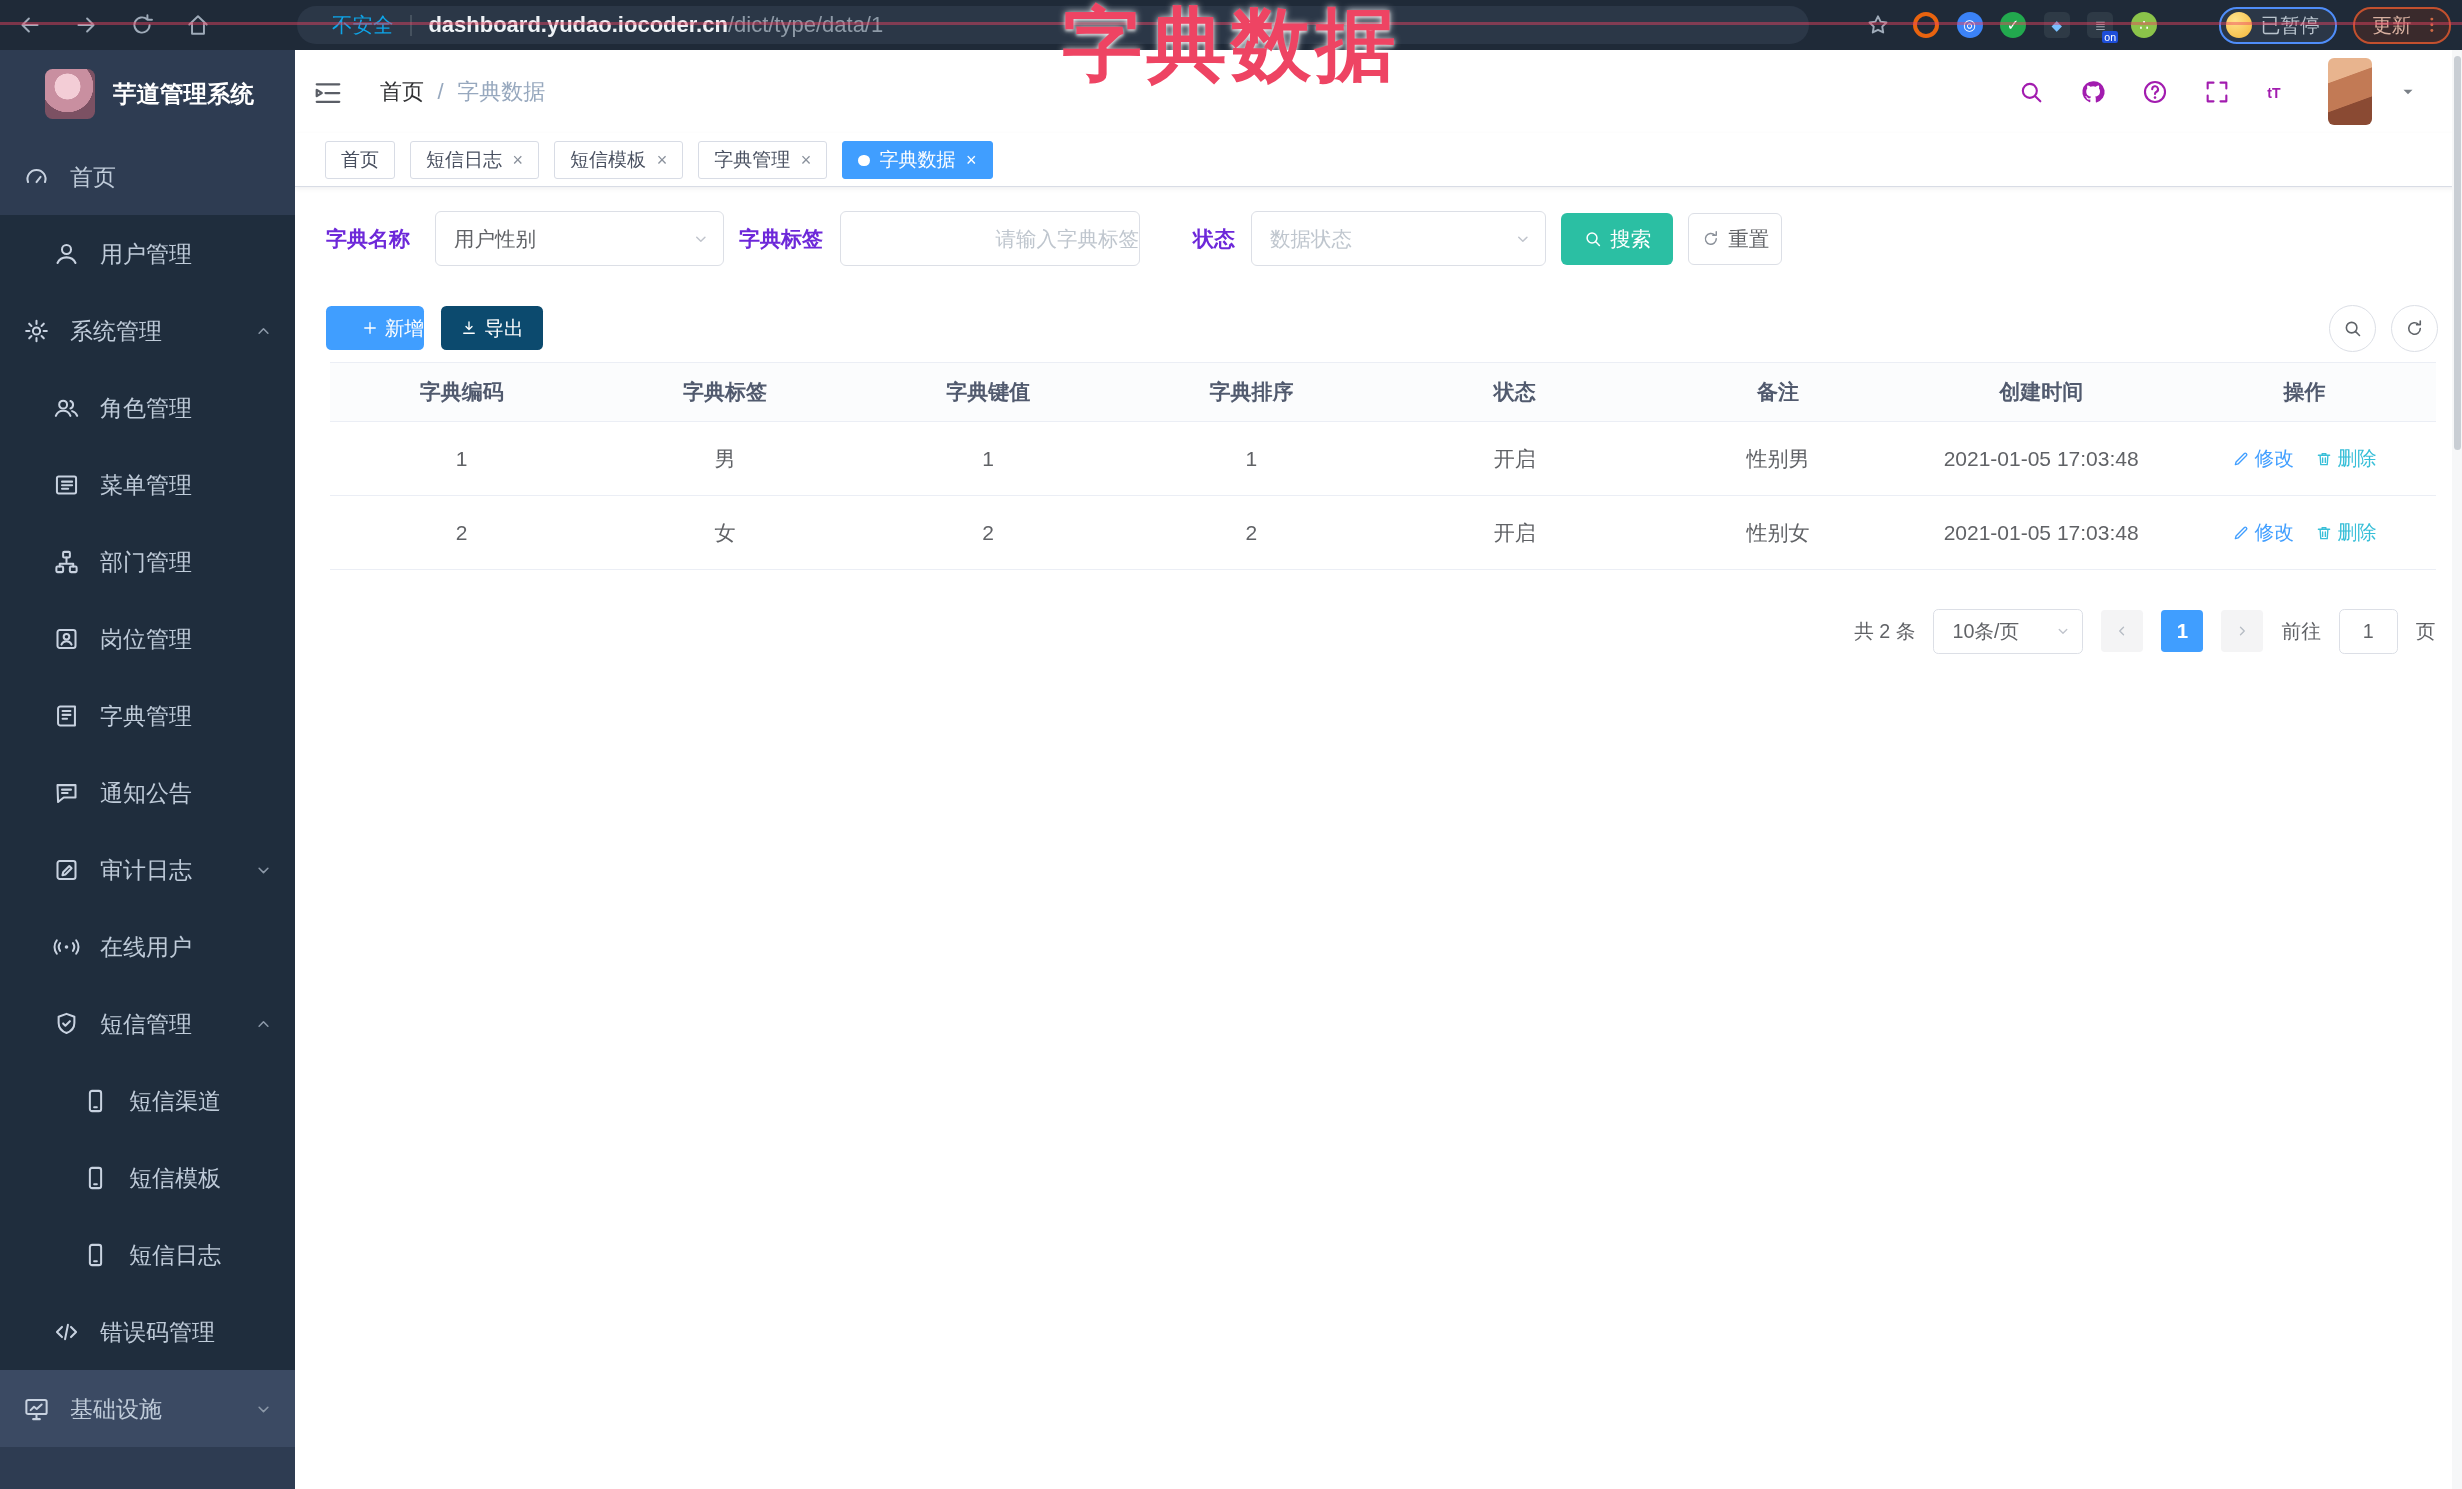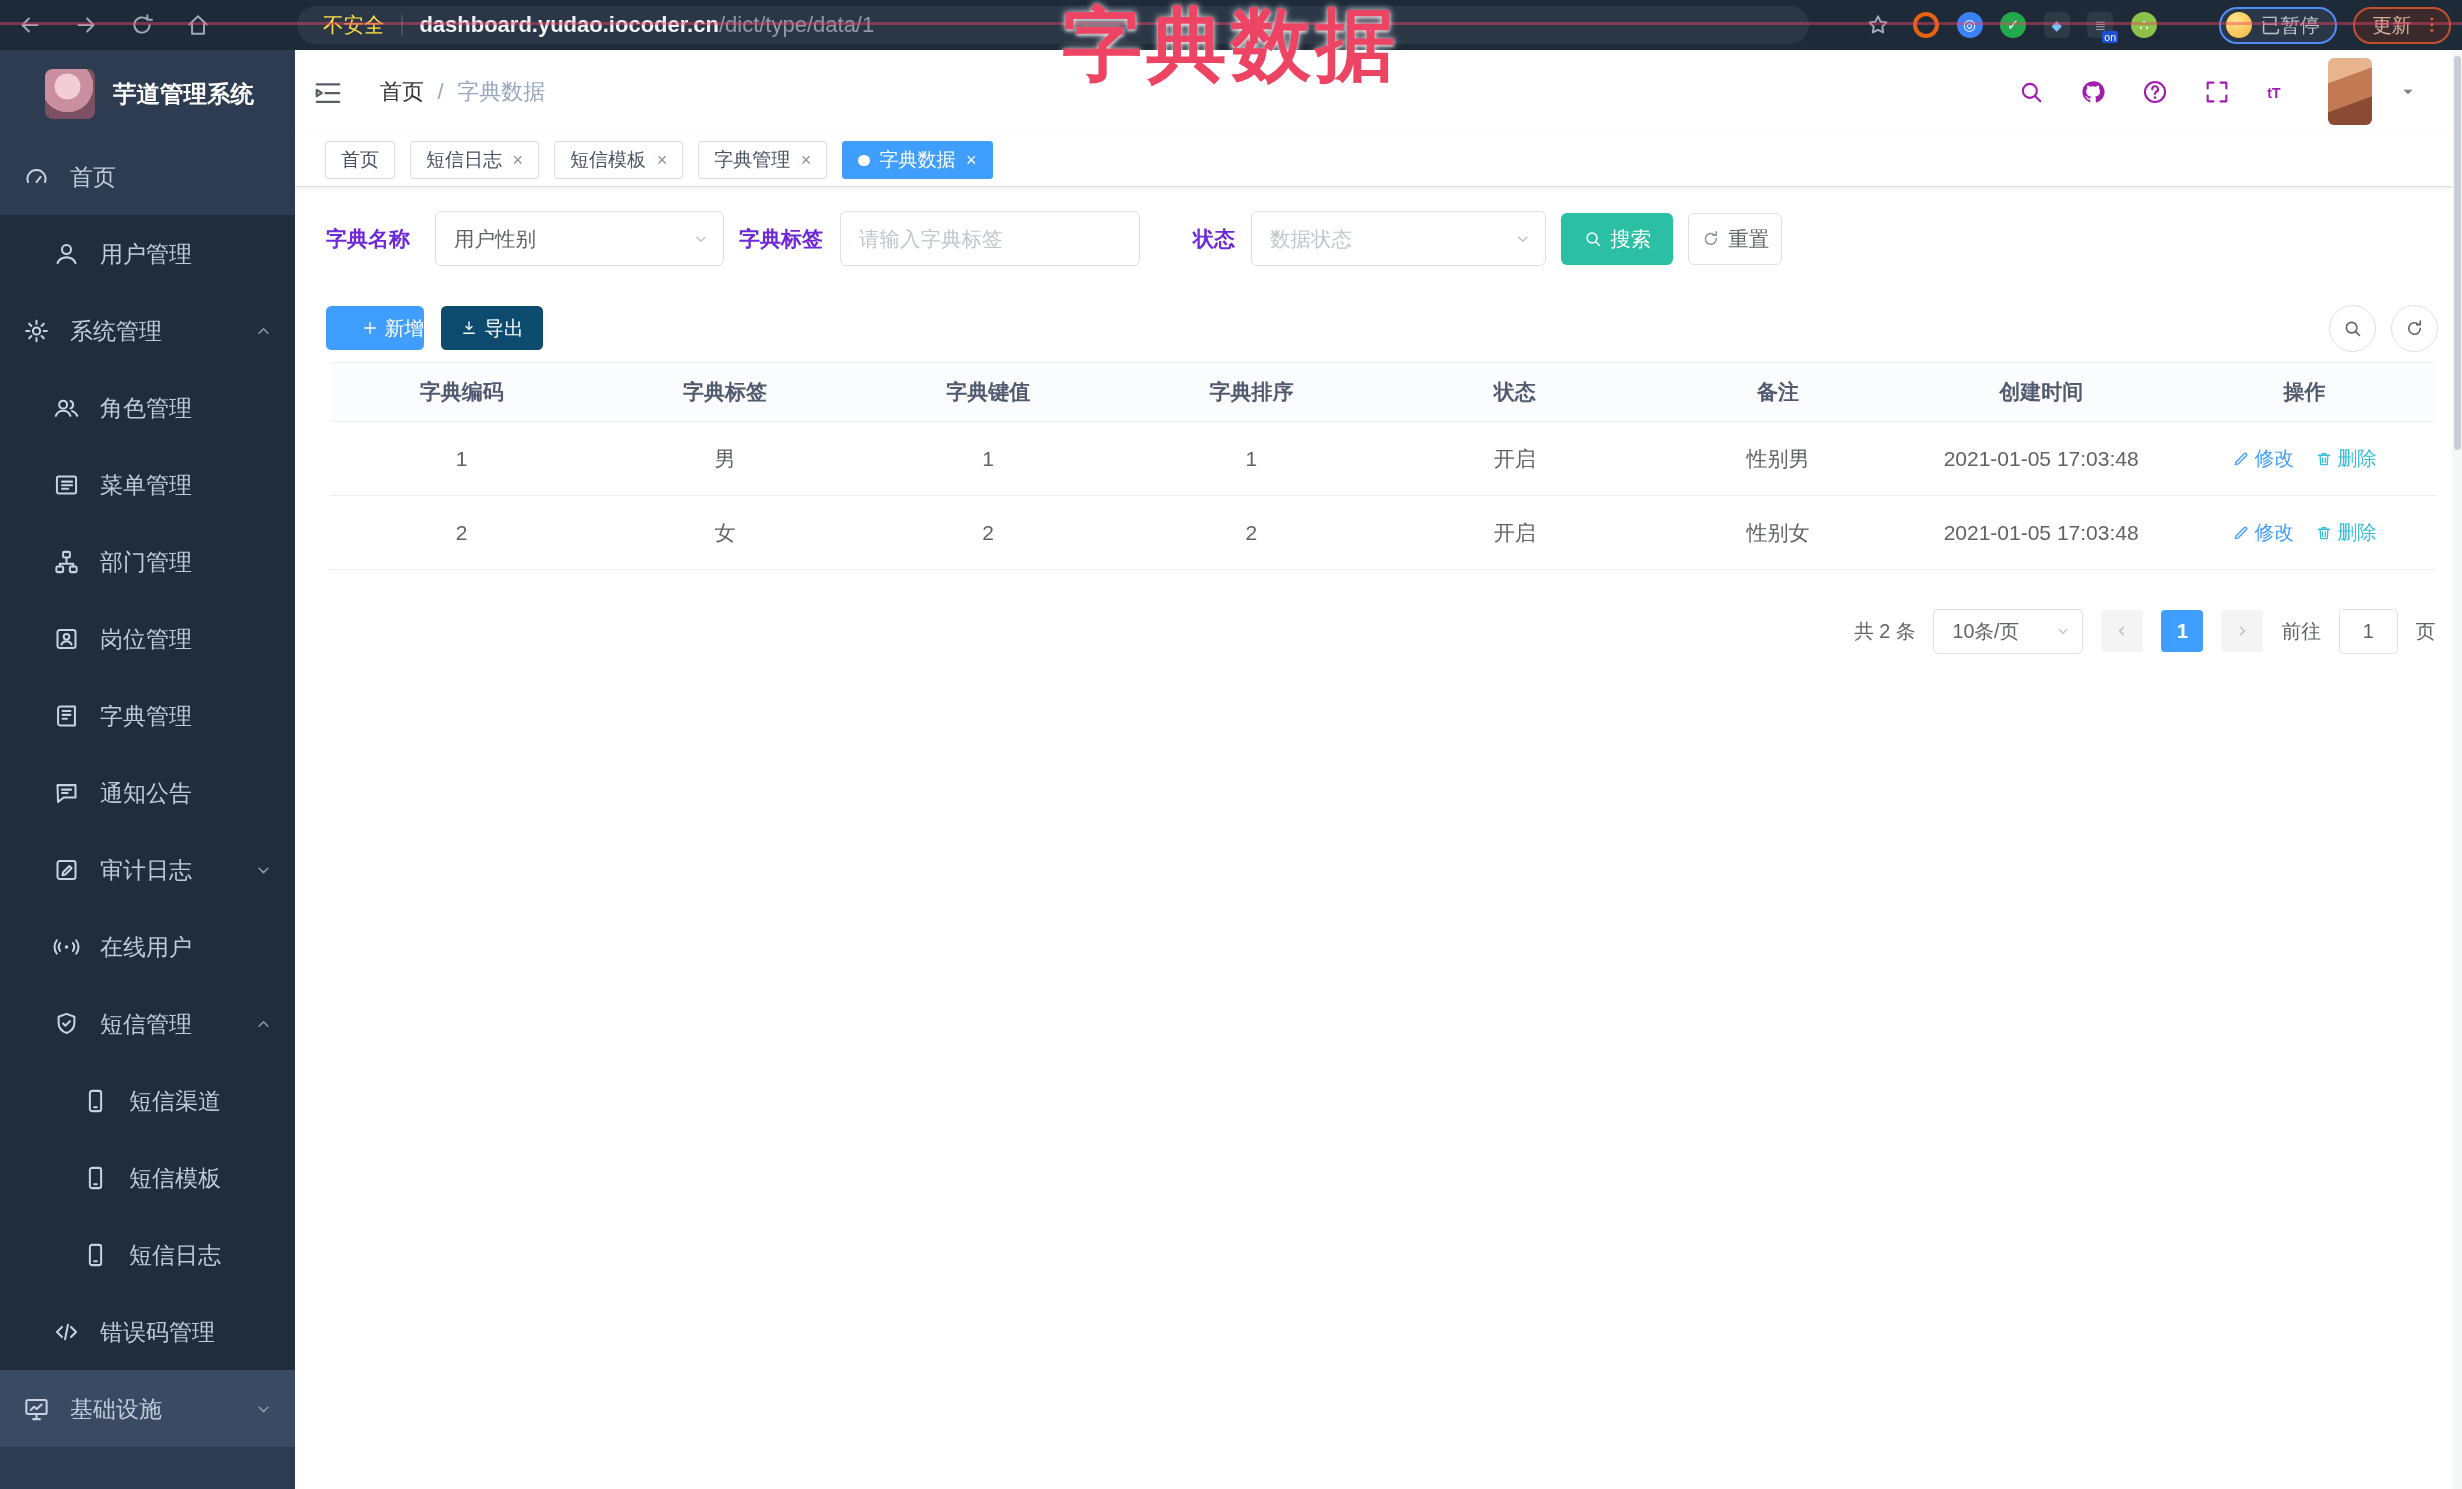--- a/index.html
+++ b/index.html
@@ -13,21 +13,21 @@
   .ic{display:inline-block;vertical-align:middle;}
   svg.ic{stroke-linecap:round;stroke-linejoin:round;}
 
   
   #chrome{left:0;top:0;width:2462px;height:50px;background:#1f2a38;z-index:5;}
   #chrome-nav{left:13.6px;top:0;height:50px;display:flex;align-items:center;gap:23px;}
   .chrome-btn{width:33px;height:33px;display:flex;align-items:center;justify-content:center;color:#9fabb9;border-radius:50%;}
   .chrome-btn svg{width:26px;height:26px;}
   #addr-pill{left:297px;top:6px;width:1512px;height:38px;border-radius:19px;background:#2b3747;display:flex;align-items:center;color:#ccd5dd;}
   #addr-warn{margin-left:26px;display:flex;align-items:center;color:#cfd8e0;}
-  #addr-sec{font-size:20.5px;color:#fde047;}
+  #addr-sec{margin-left:9px;font-size:20.5px;color:#0ea5e9;}
   #addr-div{width:1.5px;height:21px;background:#46525f;margin:0 16.7px;}
   #addr-host{font-size:22px;font-weight:bold;color:#eef2f6;}
   #addr-path{font-size:22px;color:#8e9aa7;}
   #chrome-right{right:10.6px;top:0;height:50px;display:flex;align-items:center;gap:16.7px;}
   .ext{width:30px;height:30px;display:flex;align-items:center;justify-content:center;position:relative;flex:0 0 auto;}
   .ext-circle{width:26px;height:26px;border-radius:50%;display:flex;align-items:center;justify-content:center;font-size:15px;color:#fff;}
   .ext-square{width:26px;height:26px;border-radius:5.3px;display:flex;align-items:center;justify-content:center;font-size:13.6px;color:#79c0ff;background:#2e3a46;}
   .on-tag{position:absolute;right:-3px;bottom:-3px;background:#1d4ed8;color:#fff;font-size:10.6px;line-height:12px;padding:0 2.3px;border-radius:2.3px;}
   #pill-paused{height:33px;border:2.3px solid #4f8df9;border-radius:18px;background:#2b3747;display:flex;align-items:center;padding:0 15px 0 4.5px;gap:9px;}
   #pill-paused .emoji{width:26px;height:26px;border-radius:50%;background:radial-gradient(circle at 35% 30%,#ffe28a,#f4b73b);}
@@ -486,21 +486,21 @@
 <div class="flabel" style="left:326px;">字典名称</div>
 <div class="fbox" style="left:435px;width:289px;">
   <span class="val">用户性别</span>
   <span class="dd">
       <svg class="ic" viewBox="0 0 24 24" fill="none" stroke="currentColor" stroke-width="1.8">
         <path d="M7 10l5 5 5-5"></path>
       </svg>
     </span>
 </div>
 <div class="flabel" style="left:739px;">字典标签</div>
-<div class="fbox" style="left:840px;width:300px;">
+<div class="fbox" style="left:840px;width:300px;justify-content:flex-end;">
   <span class="ph">请输入字典标签</span>
 </div>
 <div class="flabel" style="left:1193px;">状态</div>
 <div class="fbox" style="left:1251px;width:295px;">
   <span class="ph">数据状态</span>
   <span class="dd">
       <svg class="ic" viewBox="0 0 24 24" fill="none" stroke="currentColor" stroke-width="1.8">
         <path d="M7 10l5 5 5-5"></path>
       </svg>
     </span>

